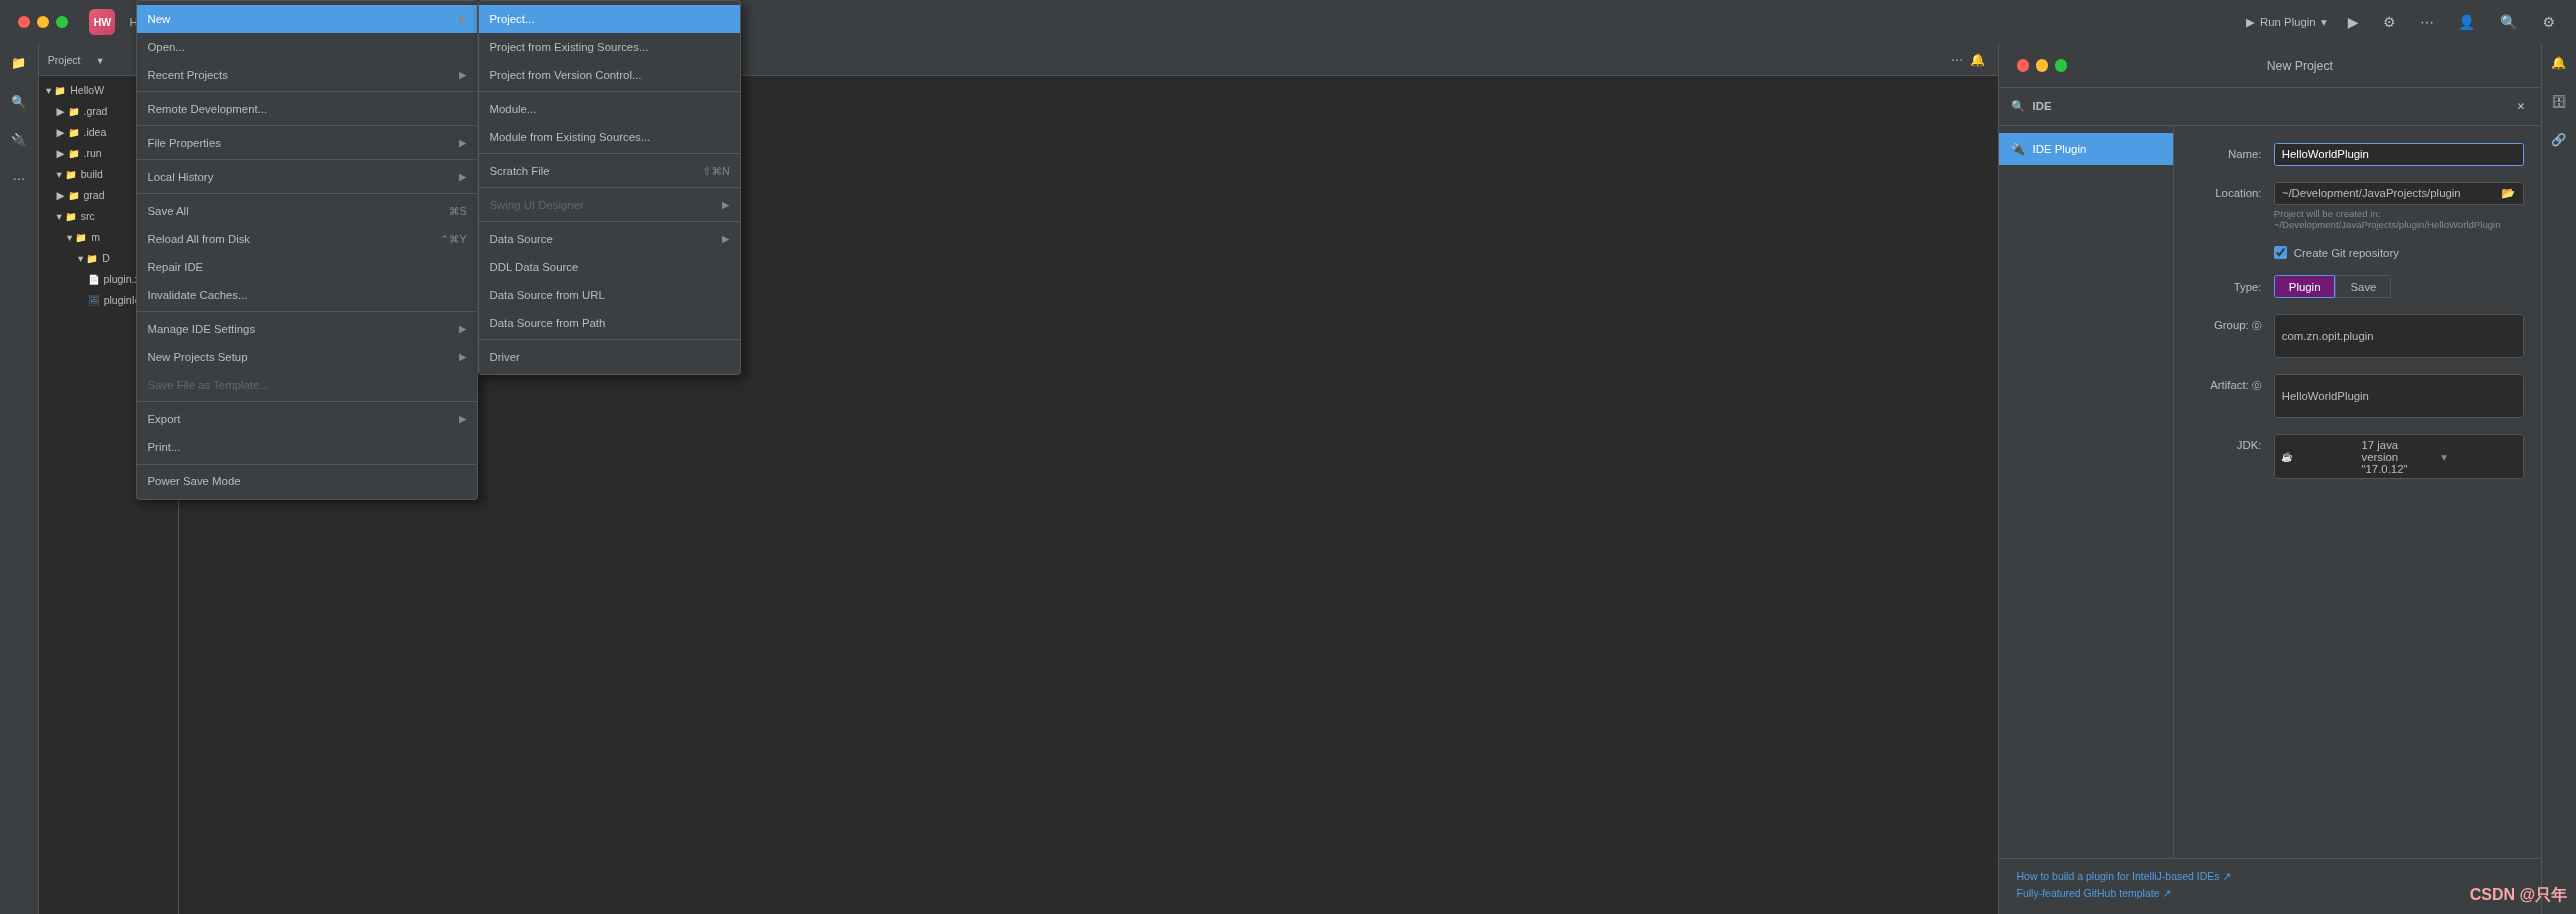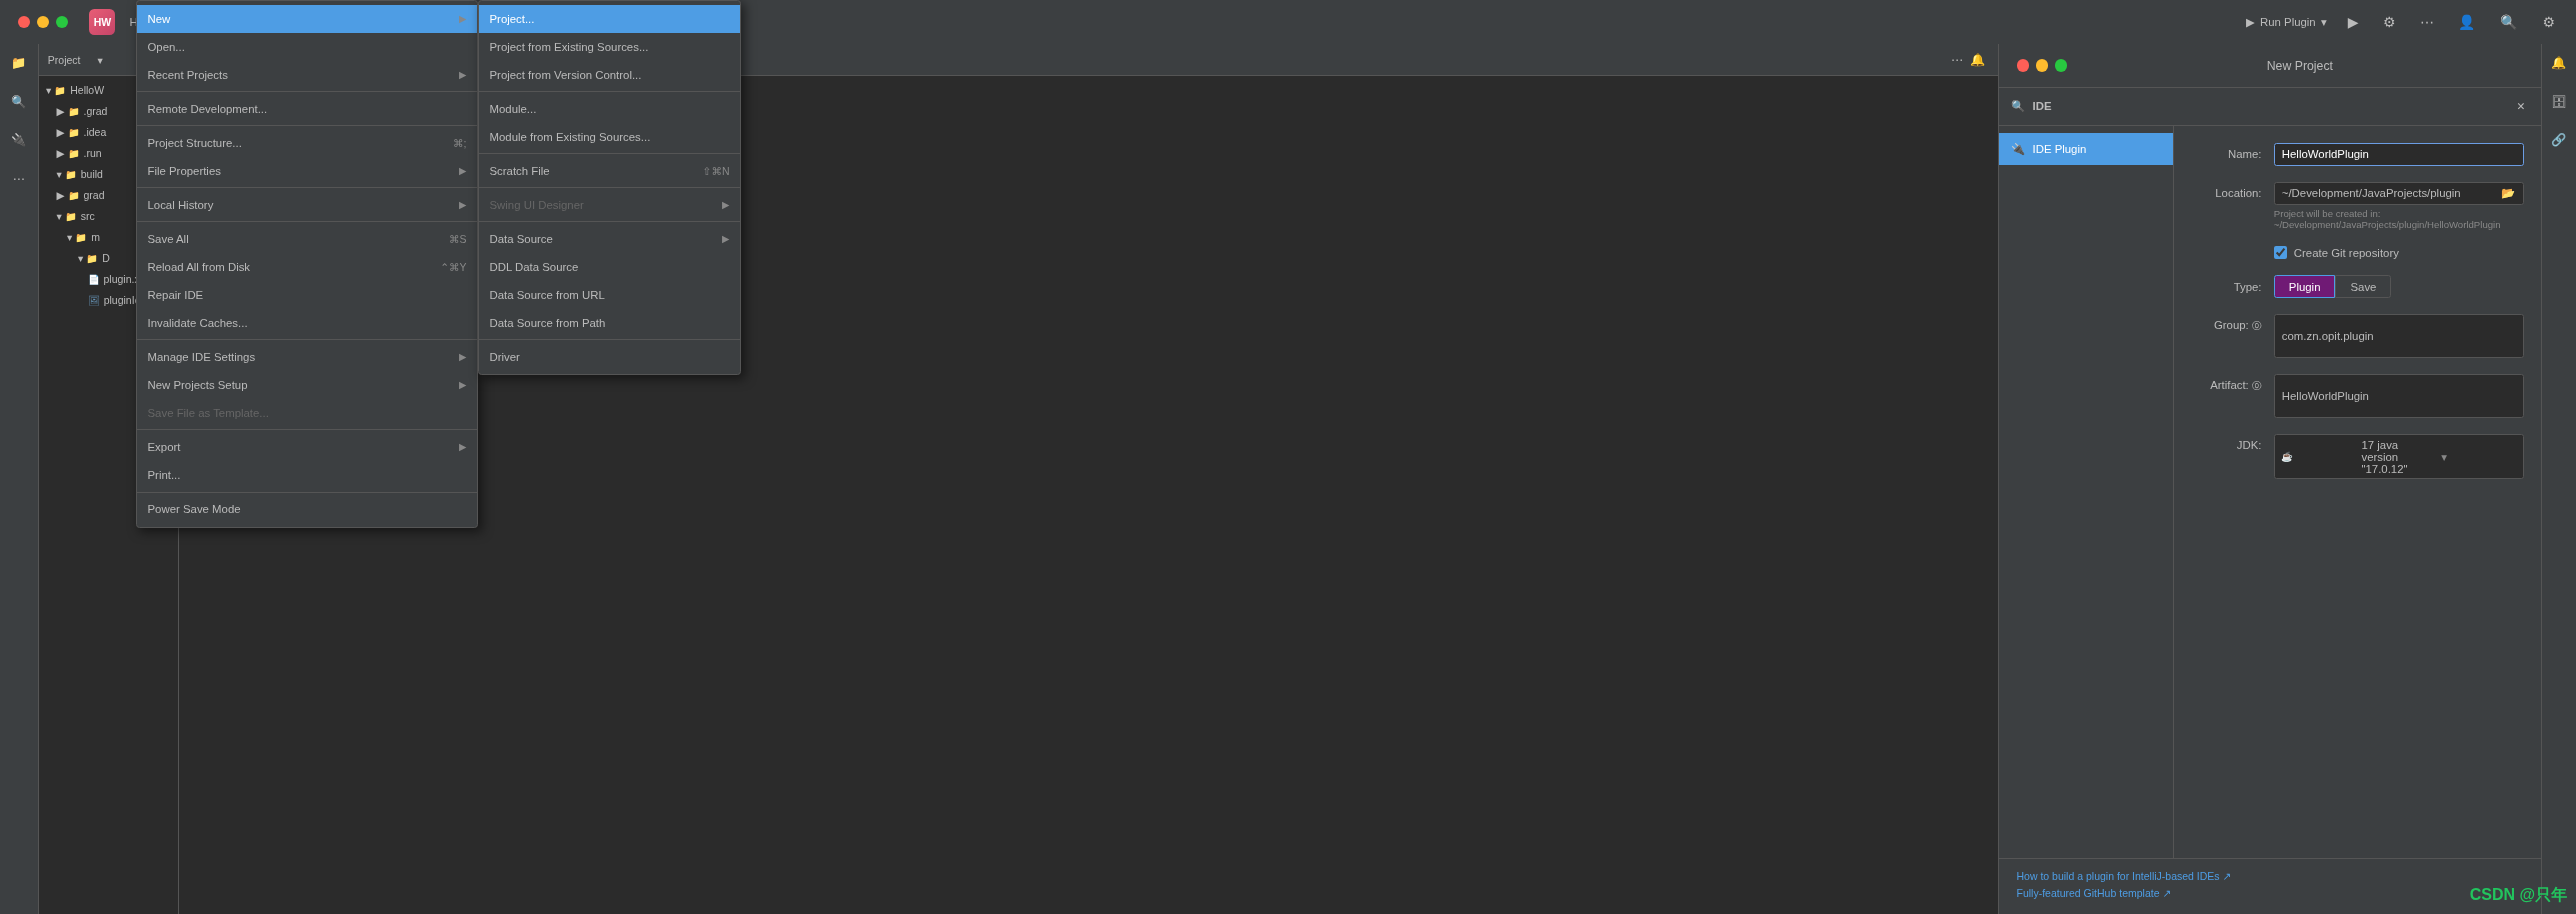--- a/index.html
+++ b/index.html
@@ -504,21 +504,21 @@
       pointer-events: all;
     }
 
     
     
 
     .watermark {
       position: absolute;
       bottom: 8.8px;
       right: 8.8px;
-      color: #22c55e;
+      color: #fca5a5;
       font-size: 16px;
       font-weight: bold;
       pointer-events: none;
     }
   </style>
 </head>
 <body>
 
 <div class="ide-container">
 
@@ -779,24 +779,20 @@
       <div class="menu-item">
         <span class="menu-item-label">Recent Projects</span>
         <span class="menu-item-arrow">▶</span>
       </div>
       <div class="menu-separator"></div>
       <div class="menu-item">
         <span class="menu-item-label">Remote Development...</span>
       </div>
       <div class="menu-separator"></div>
       <div class="menu-item">
-        <span class="menu-item-label">Project Structure...</span>
-        <span class="menu-item-shortcut">⌘;</span>
-      </div>
-      <div class="menu-item">
         <span class="menu-item-label">File Properties</span>
         <span class="menu-item-arrow">▶</span>
       </div>
       <div class="menu-separator"></div>
       <div class="menu-item">
         <span class="menu-item-label">Local History</span>
         <span class="menu-item-arrow">▶</span>
       </div>
       <div class="menu-separator"></div>
       <div class="menu-item">

